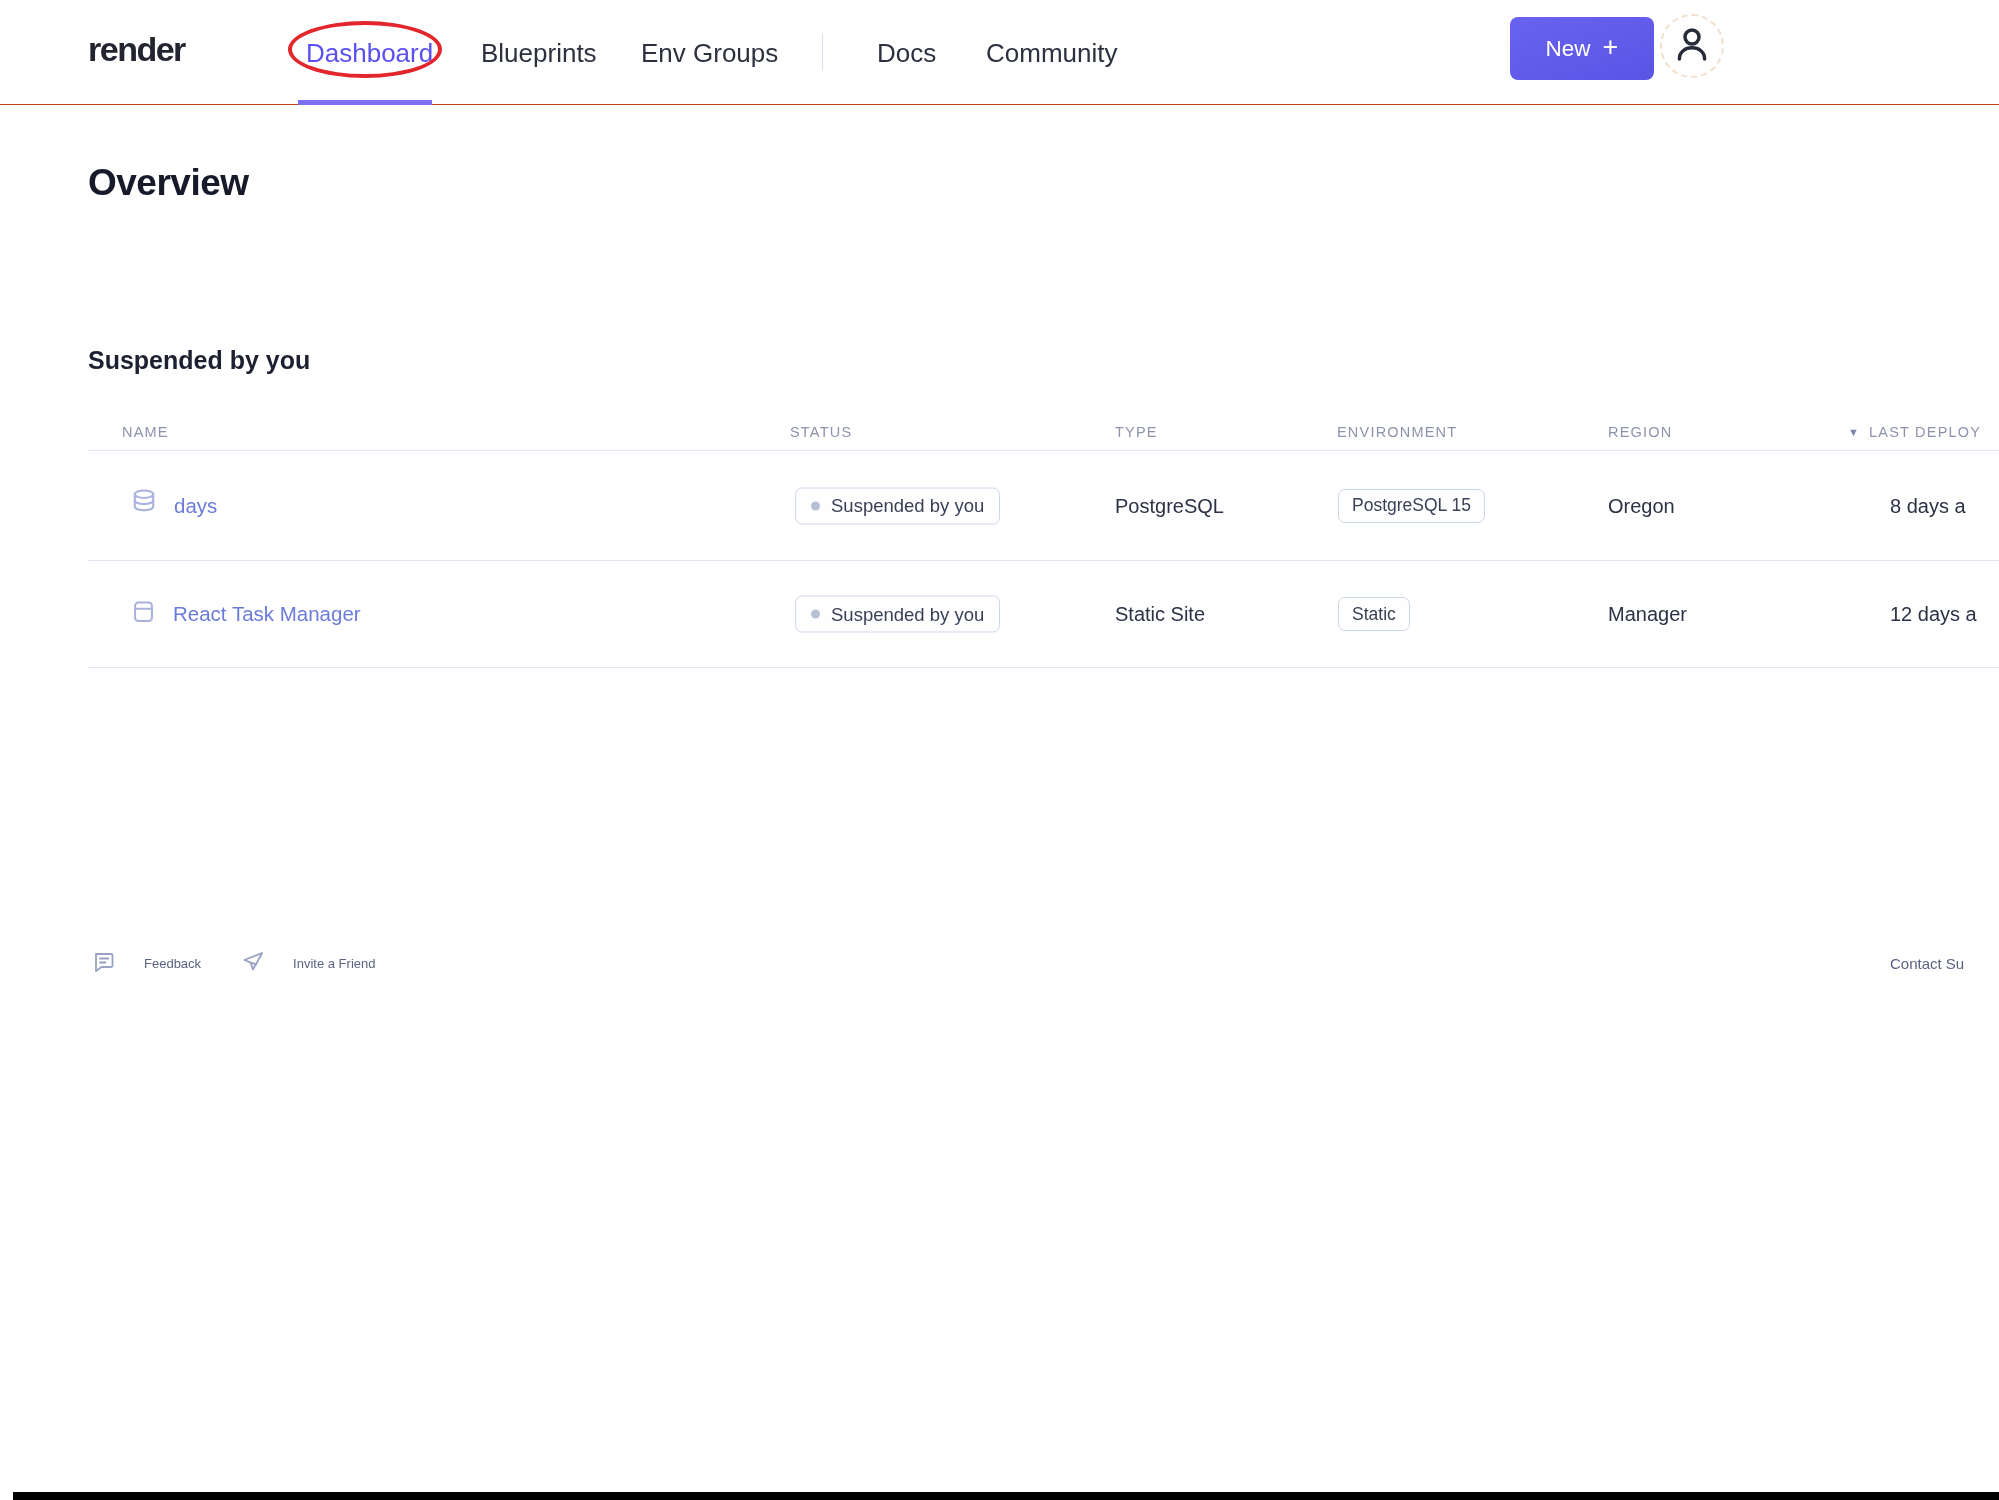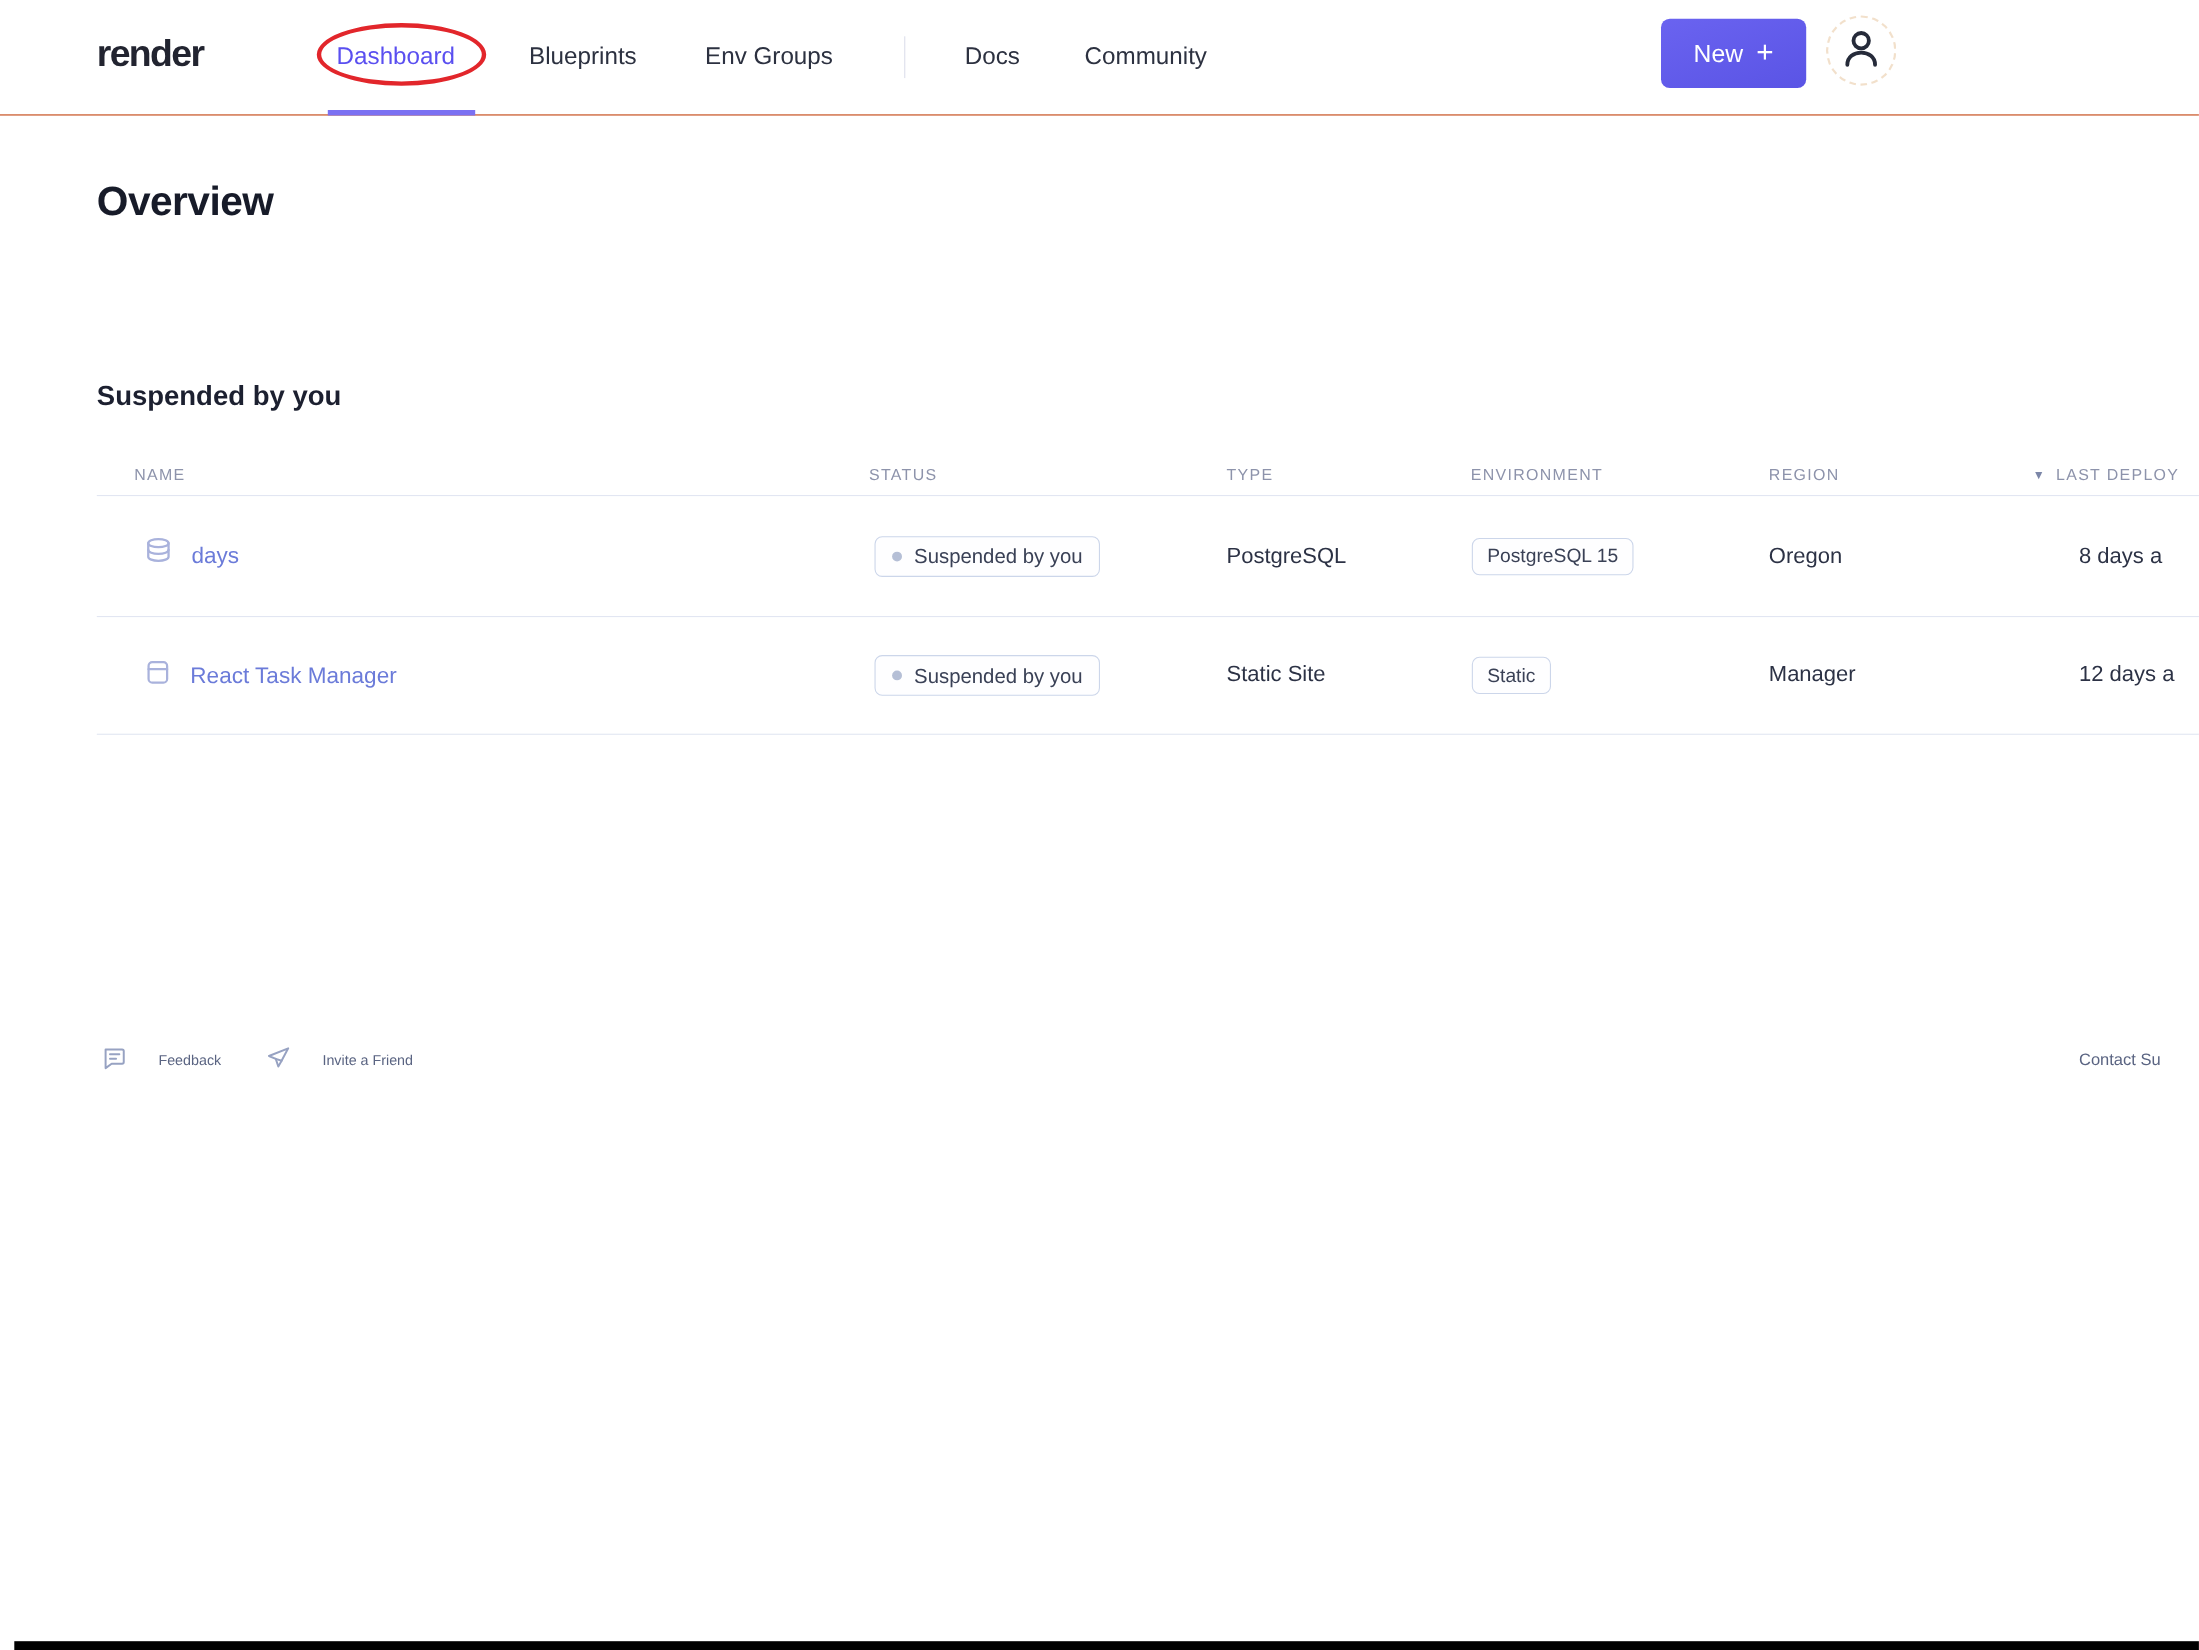--- a/index.html
+++ b/index.html
@@ -14,21 +14,21 @@
   .header {
     position:absolute; left:0; top:0; width:100%; height:105px;
     background:#fff; border-bottom:1px solid #c2410c;
   }
   .logo {
     position:absolute; left:88px; top:30px;
     font-size:34px; font-weight:700; letter-spacing:-1.5px; color:#222430;
     cursor:pointer;
   }
   .nav-item {
-    position:absolute; top:38px; font-size:22px; font-weight:500;
+    position:absolute; top:38px; font-size:26px; font-weight:500;
     color:#2c3140; cursor:pointer; white-space:nowrap;
   }
   .nav-dashboard { left:306px; color:#5a4ff0; }
   .nav-blueprints { left:481px; }
   .nav-envgroups { left:641px; }
   .nav-docs { left:877px; }
   .nav-community { left:986px; }
   .nav-divider {
     position:absolute; left:822px; top:33px; width:1px; height:38px;
     background:#dcdfeb;
@@ -36,21 +36,21 @@
   .active-underline {
     position:absolute; left:298px; top:100px; width:134px; height:5px;
     background:#7b70f2;
   }
   .annotation-ellipse {
     position:absolute; left:288px; top:21px; width:154px; height:57px;
     border:4px solid #e2262b; border-radius:50%;
     pointer-events:none;
   }
   .new-btn {
-    position:absolute; left:1510px; top:17px; width:132px; height:63px;
+    position:absolute; left:1510px; top:17px; width:144px; height:63px;
     border:none; border-radius:8px;
     background:linear-gradient(160deg,#6a63f0 0%,#5a54e5 100%);
     color:#fff; font-size:22.5px; font-family:"Liberation Sans", sans-serif;
     display:flex; align-items:center; justify-content:center; gap:12px;
     cursor:pointer;
   }
   .new-btn .plus { font-size:27px; font-weight:400; margin-top:-2px; }
   .avatar-btn {
     position:absolute; left:1660px; top:14px; width:64px; height:64px;
     border-radius:50%; border:2px dashed rgba(242,223,201,0.95);

